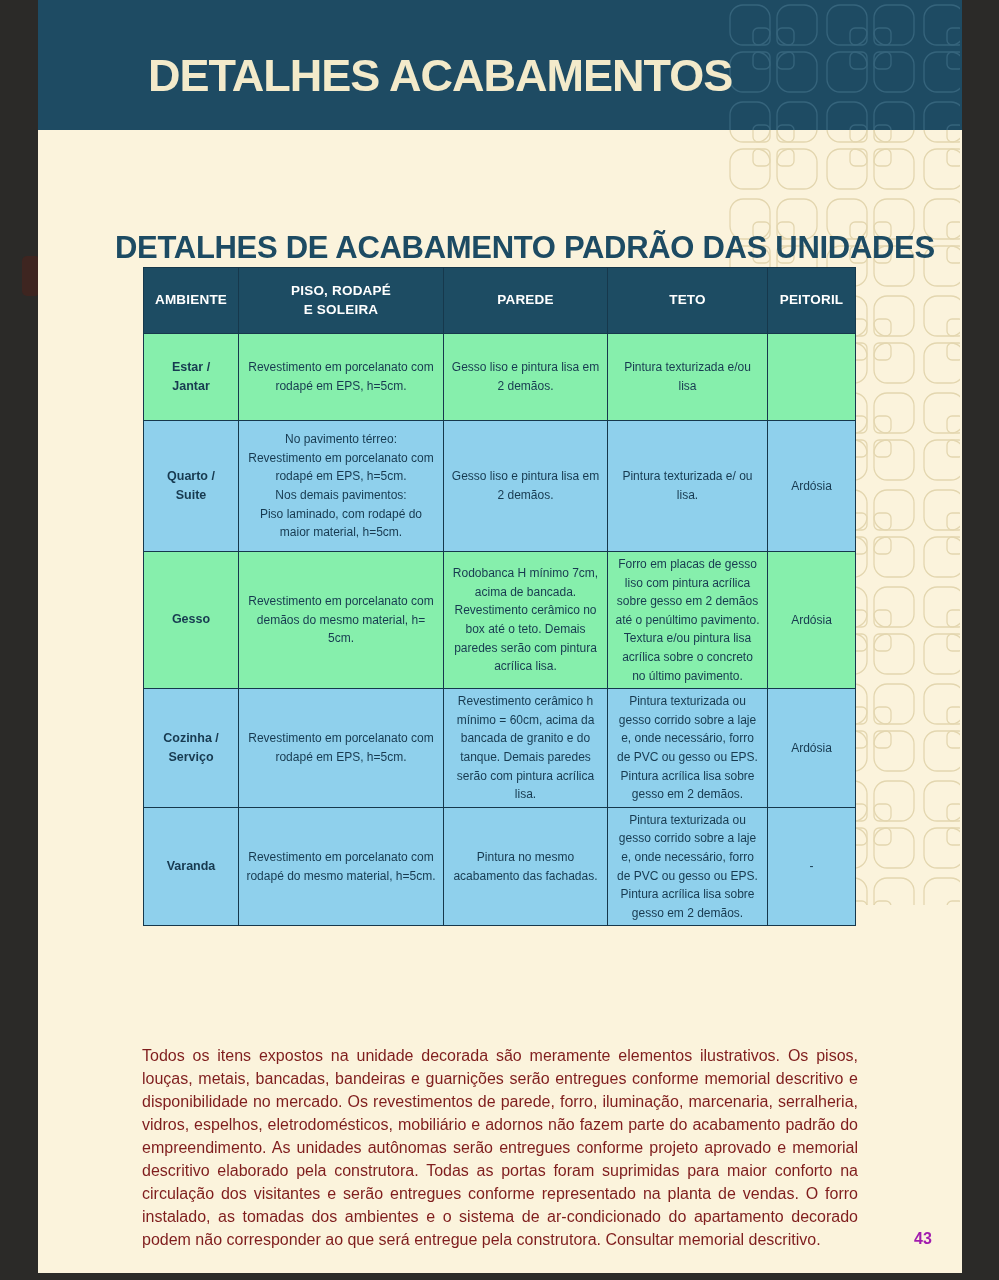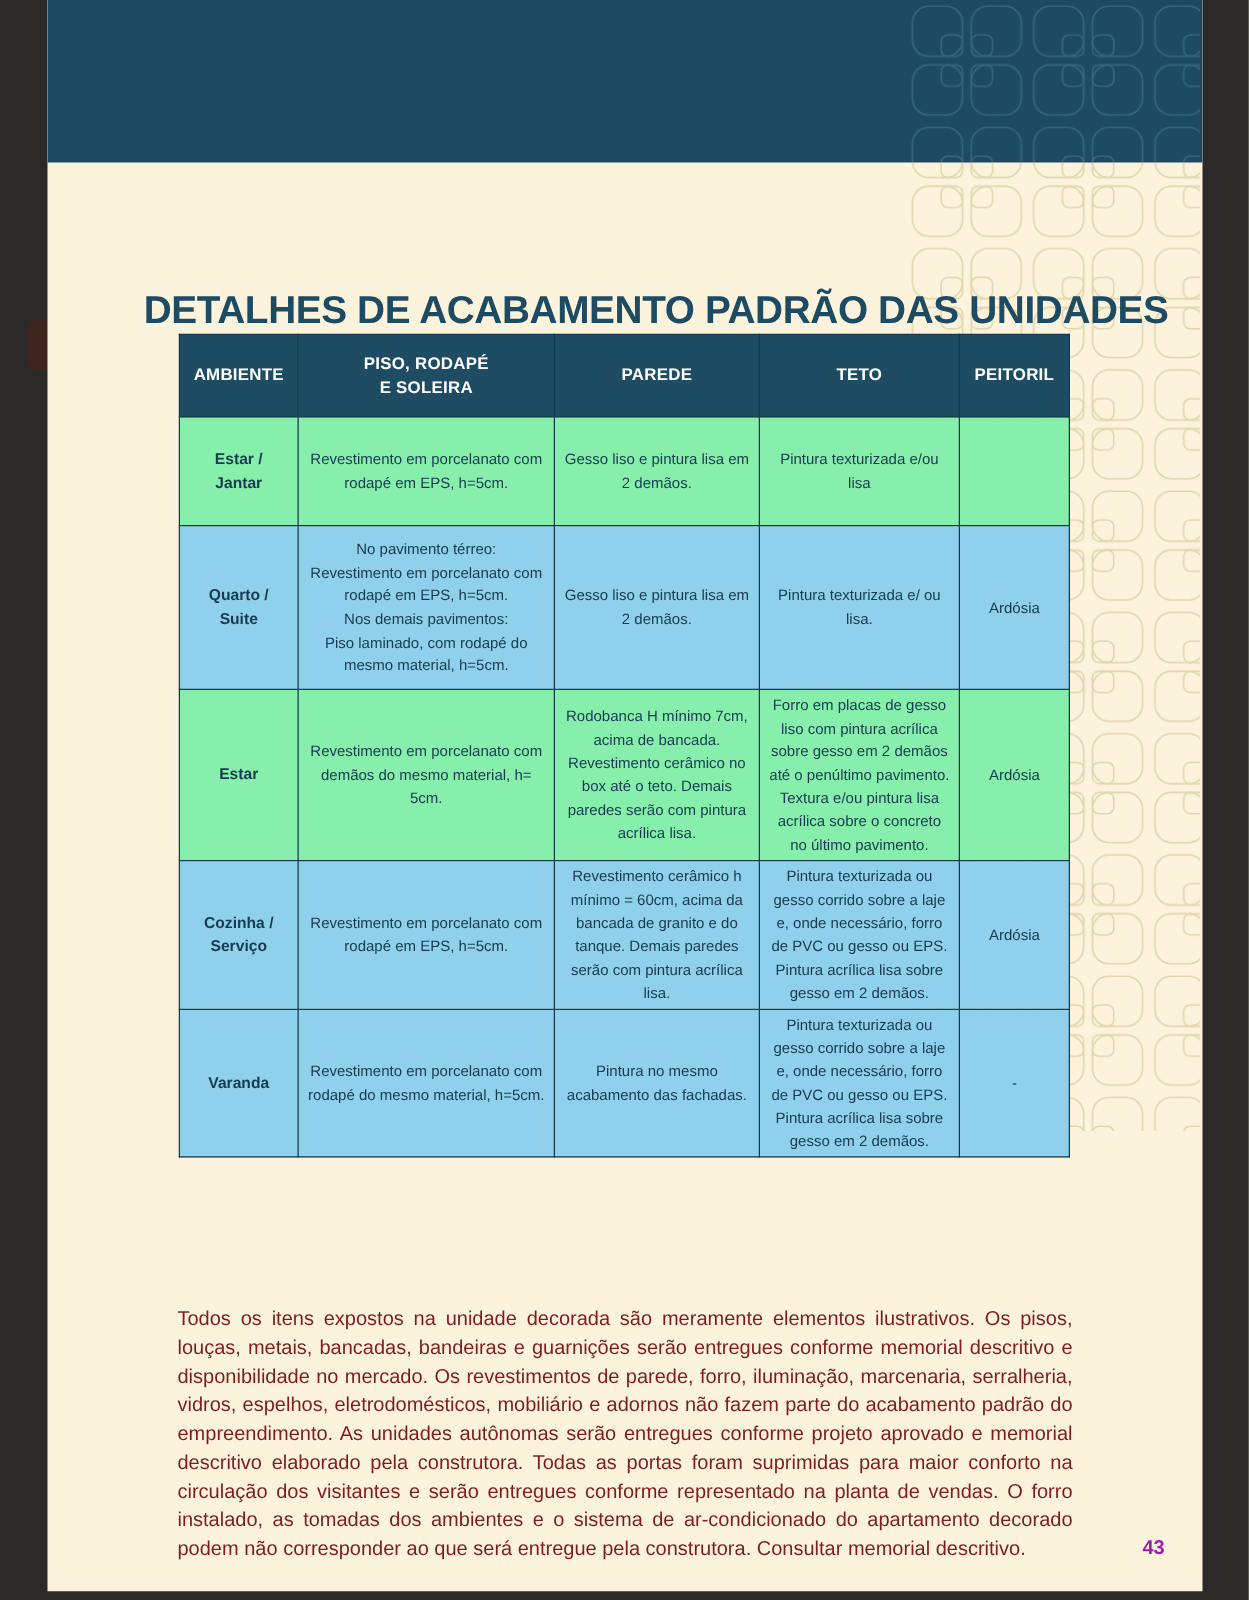--- a/index.html
+++ b/index.html
@@ -154,20 +154,21 @@
             <rect x="5" y="5" width="40" height="40" rx="13"></rect>
             <rect x="28" y="28" width="17" height="17" rx="5"></rect>
           </g>
         </g>
       </pattern>
     </defs>
     <rect x="0" y="0" width="235" height="130" fill="url(#petalsTeal)"></rect>
     <rect x="0" y="130" width="235" height="775" fill="url(#petalsCream)"></rect>
   </svg>
 
+  <h1 class="page-title">DETALHES ACABAMENTOS</h1>
 
   <h2 class="section-title">DETALHES DE ACABAMENTO PADRÃO DAS UNIDADES</h2>
 
   <table class="finishes">
     <colgroup>
       <col style="width:95px">
       <col style="width:205px">
       <col style="width:164px">
       <col style="width:160px">
       <col style="width:88px">
@@ -190,27 +191,27 @@
         <td>Gesso liso e pintura lisa em 2 demãos.</td>
         <td>Pintura texturizada e/ou lisa</td>
         <td></td>
       </tr>
       <tr class="r2 alt">
         <td class="amb">Quarto /
 Suite</td>
         <td>No pavimento térreo:
 Revestimento em porcelanato com rodapé em EPS, h=5cm.
 Nos demais pavimentos:
-Piso laminado, com rodapé do mesmo material, h=5cm.</td>
+Piso laminado, com rodapé do maior material, h=5cm.</td>
         <td>Gesso liso e pintura lisa em 2 demãos.</td>
         <td>Pintura texturizada e/ ou lisa.</td>
         <td>Ardósia</td>
       </tr>
       <tr class="r3">
-        <td class="amb">Estar</td>
+        <td class="amb">Gesso</td>
         <td>Revestimento em porcelanato com demãos do mesmo material, h= 5cm.</td>
         <td>Rodobanca H mínimo 7cm, acima de bancada. Revestimento cerâmico no box até o teto. Demais paredes serão com pintura acrílica lisa.</td>
         <td>Forro em placas de gesso liso com pintura acrílica sobre gesso em 2 demãos até o penúltimo pavimento. Textura e/ou pintura lisa acrílica sobre o concreto no último pavimento.</td>
         <td>Ardósia</td>
       </tr>
       <tr class="r4 alt">
         <td class="amb">Cozinha /
 Serviço</td>
         <td>Revestimento em porcelanato com rodapé em EPS, h=5cm.</td>
         <td>Revestimento cerâmico h mínimo = 60cm, acima da bancada de granito e do tanque. Demais paredes serão com pintura acrílica lisa.</td>

